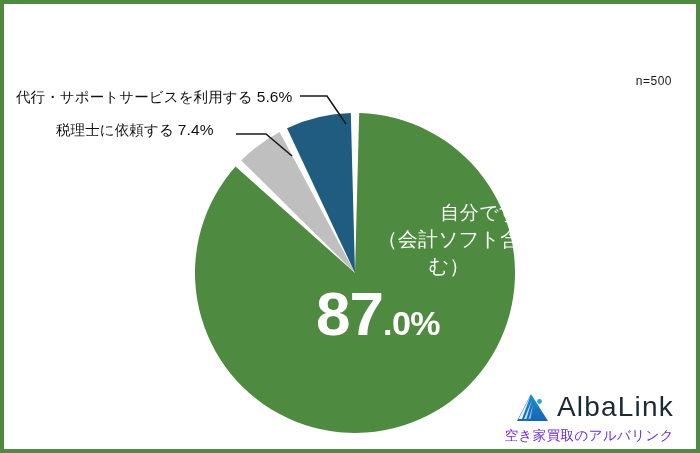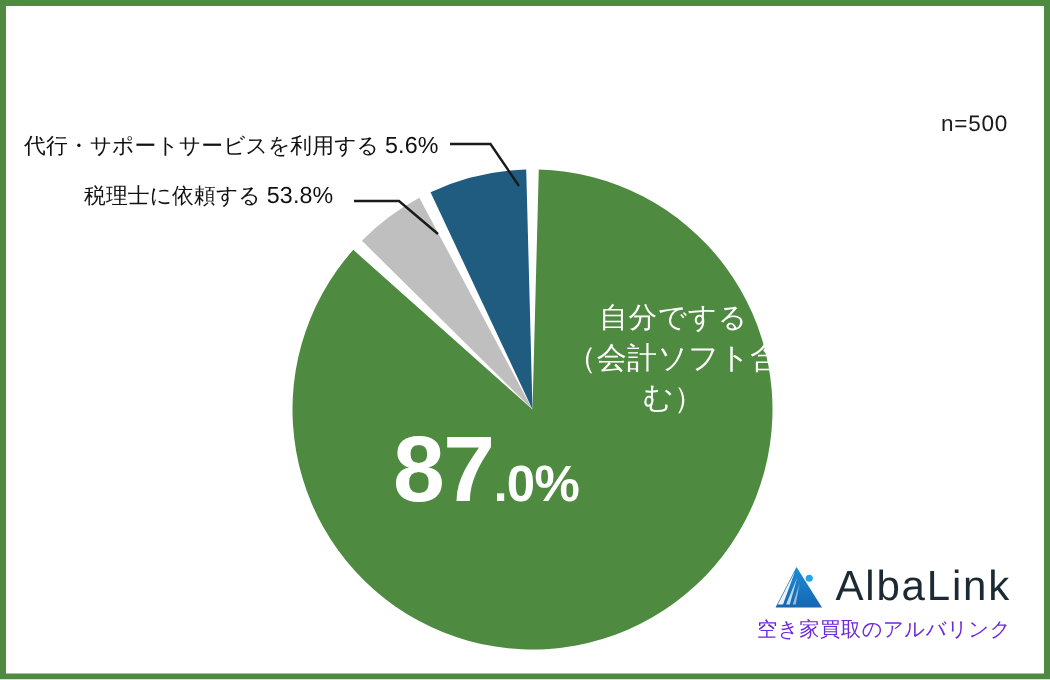--- a/index.html
+++ b/index.html
@@ -28,21 +28,21 @@
     text-align: center;
     font-size: 25px;
     font-weight: bold;
     color: #1a1a1a;
     letter-spacing: 0.5px;
   }
   #sample-size {
     position: absolute;
     right: 24px;
     top: 70px;
-    font-size: 15px;
+    font-size: 12px;
     color: #1a1a1a;
     letter-spacing: 0.5px;
   }
   .callout {
     position: absolute;
     font-size: 14.5px;
     color: #111111;
     white-space: nowrap;
     letter-spacing: 0.1px;
   }
@@ -86,47 +86,49 @@
     left: 355px;
     top: 196px;
     width: 180px;
     text-align: center;
     color: #ffffff;
     line-height: 1.35;
   }
   #slice-label-main {
     font-size: 19px;
     letter-spacing: 0.5px;
+    text-align: right;
   }
   #slice-label-sub {
     font-size: 20px;
     letter-spacing: 0.2px;
   }
   #slice-value {
     position: absolute;
-    left: 258px;
+    left: 244px;
     top: 274px;
     width: 260px;
+    text-align: center;
     color: #ffffff;
     white-space: nowrap;
   }
   #slice-value-int {
     font-size: 62px;
     font-weight: bold;
     letter-spacing: -1px;
   }
   #slice-value-dec {
     font-size: 34px;
     font-weight: bold;
     letter-spacing: -0.5px;
   }
   #brand {
     position: absolute;
     right: 22px;
-    bottom: 20px;
+    bottom: 4px;
     text-align: right;
   }
   #brand-row {
     display: flex;
     align-items: center;
     justify-content: flex-end;
     gap: 7px;
   }
   #brand-mark {
     display: block;
@@ -152,21 +154,21 @@
 <div id="chart-card">
 
 
   <div id="sample-size">n=500</div>
 
   <div class="callout" id="callout-support">
     <span>代行・サポートサービスを利用する</span><span class="pct">5.6%</span>
   </div>
 
   <div class="callout" id="callout-tax">
-    <span>税理士に依頼する</span><span class="pct">53.8%</span>
+    <span>税理士に依頼する</span><span class="pct">7.4%</span>
   </div>
 
   <div id="pie-wrap">
     <svg id="pie-svg" viewBox="0 0 322 322">
       <g>
         <path id="slice-0" fill="#4e8a3f" d="M 161 161 L 165.19 1.05 A 160 160 0 1 1 41.54 54.56 Z"></path>
         <path id="slice-1" fill="#bfbfbf" d="M 161 161 L 47.27 48.46 A 160 160 0 0 1 85.54 19.91 Z"></path>
         <path id="slice-2" fill="#1f5c80" d="M 161 161 L 93.03 16.16 A 160 160 0 0 1 156.81 1.05 Z"></path>
       </g>
     </svg>

